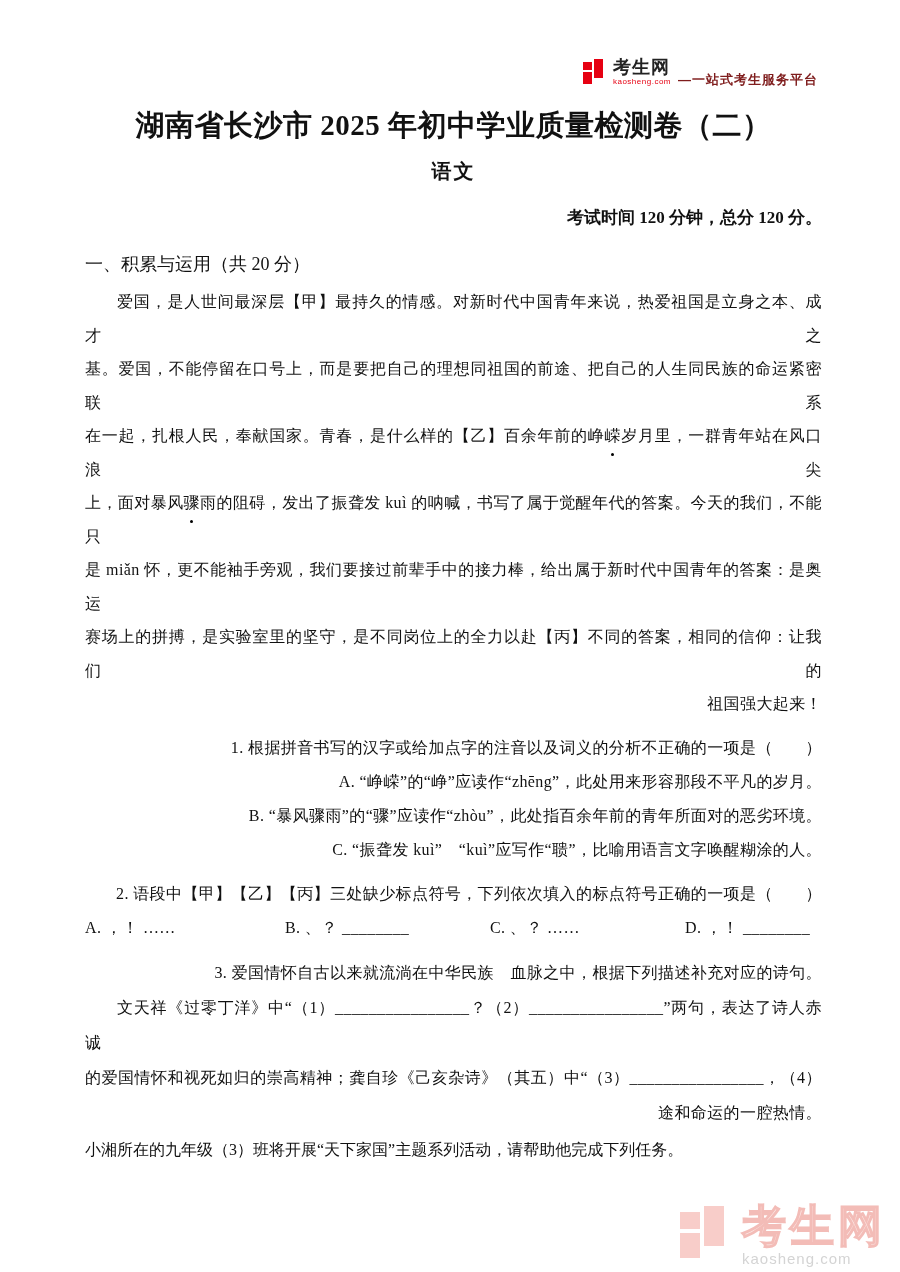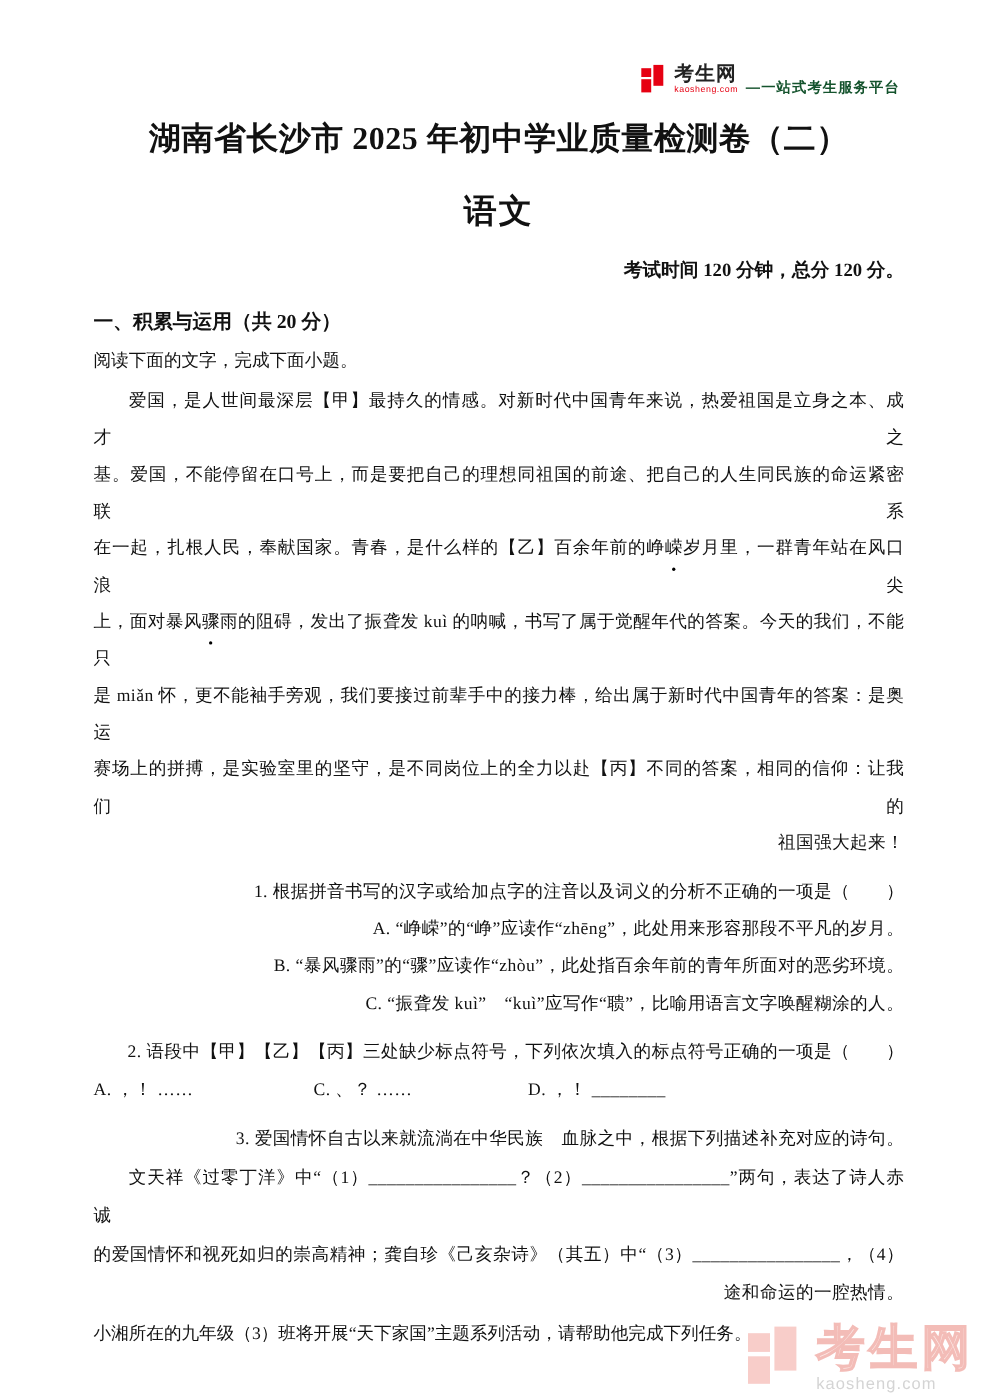--- a/index.html
+++ b/index.html
@@ -16,26 +16,26 @@
   
   .logo{position:absolute;top:58px;right:82px;display:flex;align-items:flex-start;gap:7px;}
   .mark{position:relative;width:23px;height:30px;flex:0 0 auto;}
   .mark i{position:absolute;display:block;background:#e60012;}
   .mark .b1{left:0;top:4px;width:9px;height:8px;}
   .mark .b2{left:0;top:14px;width:9px;height:12px;}
   .mark .b3{left:11px;top:1px;width:9px;height:19px;}
   .brand-col{display:flex;flex-direction:column;line-height:1;}
   .brand-name{font-family:"Liberation Sans","DejaVu Sans",sans-serif;font-weight:700;font-size:18px;color:#222;letter-spacing:1px;}
   .brand-domain{font-family:"Liberation Sans","DejaVu Sans",sans-serif;font-size:8px;color:#e60012;letter-spacing:.5px;margin-top:2px;}
-  .brand-tagline{font-family:"Liberation Sans","DejaVu Sans",sans-serif;font-weight:700;font-size:13px;color:#14532d;margin-top:13px;letter-spacing:1px;}
+  .brand-tagline{font-family:"Liberation Sans","DejaVu Sans",sans-serif;font-weight:700;font-size:13px;color:#7f1d1d;margin-top:13px;letter-spacing:1px;}
   
   .title{margin-top:106px;text-align:center;font-weight:700;font-size:29px;letter-spacing:.5px;}
-  .subject{margin-top:26px;text-align:center;font-weight:700;font-size:30px;letter-spacing:2px;}
+  .subject{margin-top:12px;text-align:center;font-weight:700;font-size:20px;letter-spacing:2px;}
   .exam-info{margin-top:21px;text-align:right;font-weight:700;font-size:17px;}
-  .section-heading{margin-top:23px;font-weight:700;font-size:18px;}
+  .section-heading{margin-top:23px;font-weight:400;font-size:18px;}
   .intro{margin-top:14px;font-size:16px;}
   
   .tline{font-size:16px;line-height:33.5px;letter-spacing:.4px;white-space:nowrap;text-align:right;}
   .fill{white-space:normal;text-align:justify;text-align-last:justify;}
   .indent{text-indent:2em;}
   .passage{margin-top:9px;}
   .q{margin-top:10px;}
   .q .tline{line-height:34px;}
   .q3 .tline{line-height:35px;}
   .opt-row{display:flex;font-size:16px;line-height:34px;letter-spacing:.4px;}
@@ -74,21 +74,20 @@
       <span class="brand-domain">kaosheng.com</span>
     </span>
     <span class="brand-tagline">—一站式考生服务平台</span>
   </div>
 
   <div class="title">湖南省长沙市 2025 年初中学业质量检测卷（二）</div>
   <div class="subject">语文</div>
   <div class="exam-info">考试时间 120 分钟，总分 120 分。</div>
 
   <div class="section-heading">一、积累与运用（共 20 分）</div>
-  <div class="intro">阅读下面的文字，完成下面小题。</div>
 
   <div class="passage">
     <div class="tline fill indent">爱国，是人世间最深层【甲】最持久的情感。对新时代中国青年来说，热爱祖国是立身之本、成才之</div>
     <div class="tline fill">基。爱国，不能停留在口号上，而是要把自己的理想同祖国的前途、把自己的人生同民族的命运紧密联系</div>
     <div class="tline fill">在一起，扎根人民，奉献国家。青春，是什么样的【乙】百余年前的峥<span class="emph">嵘</span>岁月里，一群青年站在风口浪尖</div>
     <div class="tline fill">上，面对暴风<span class="emph">骤</span>雨的阻碍，发出了振聋发 kuì 的呐喊，书写了属于觉醒年代的答案。今天的我们，不能只</div>
     <div class="tline fill">是 miǎn 怀，更不能袖手旁观，我们要接过前辈手中的接力棒，给出属于新时代中国青年的答案：是奥运</div>
     <div class="tline fill">赛场上的拼搏，是实验室里的坚守，是不同岗位上的全力以赴【丙】不同的答案，相同的信仰：让我们的</div>
     <div class="tline">祖国强大起来！</div>
   </div>
@@ -97,20 +96,21 @@
     <div class="tline">1. 根据拼音书写的汉字或给加点字的注音以及词义的分析不正确的一项是（　　）</div>
     <div class="tline">A. “峥嵘”的“峥”应读作“zhēng”，此处用来形容那段不平凡的岁月。</div>
     <div class="tline">B. “暴风骤雨”的“骤”应读作“zhòu”，此处指百余年前的青年所面对的恶劣环境。</div>
     <div class="tline">C. “振聋发 kuì”　“kuì”应写作“聩”，比喻用语言文字唤醒糊涂的人。</div>
   </div>
 
   <div class="q">
     <div class="tline">2. 语段中【甲】【乙】【丙】三处缺少标点符号，下列依次填入的标点符号正确的一项是（　　）</div>
     <div class="opt-row">
       <span class="o1">A. ，！ ……</span>
+      <span class="o2">B. 、？ ________</span>
       <span class="o3">C. 、？ ……</span>
       <span class="o4">D. ，！ ________</span>
     </div>
   </div>
 
   <div class="q q3">
     <div class="tline">3. 爱国情怀自古以来就流淌在中华民族　血脉之中，根据下列描述补充对应的诗句。</div>
     <div class="tline fill indent">文天祥《过零丁洋》中“（1）________________？（2）________________”两句，表达了诗人赤诚</div>
     <div class="tline fill">的爱国情怀和视死如归的崇高精神；龚自珍《己亥杂诗》（其五）中“（3）________________，（4）</div>
     <div class="tline">途和命运的一腔热情。</div>

